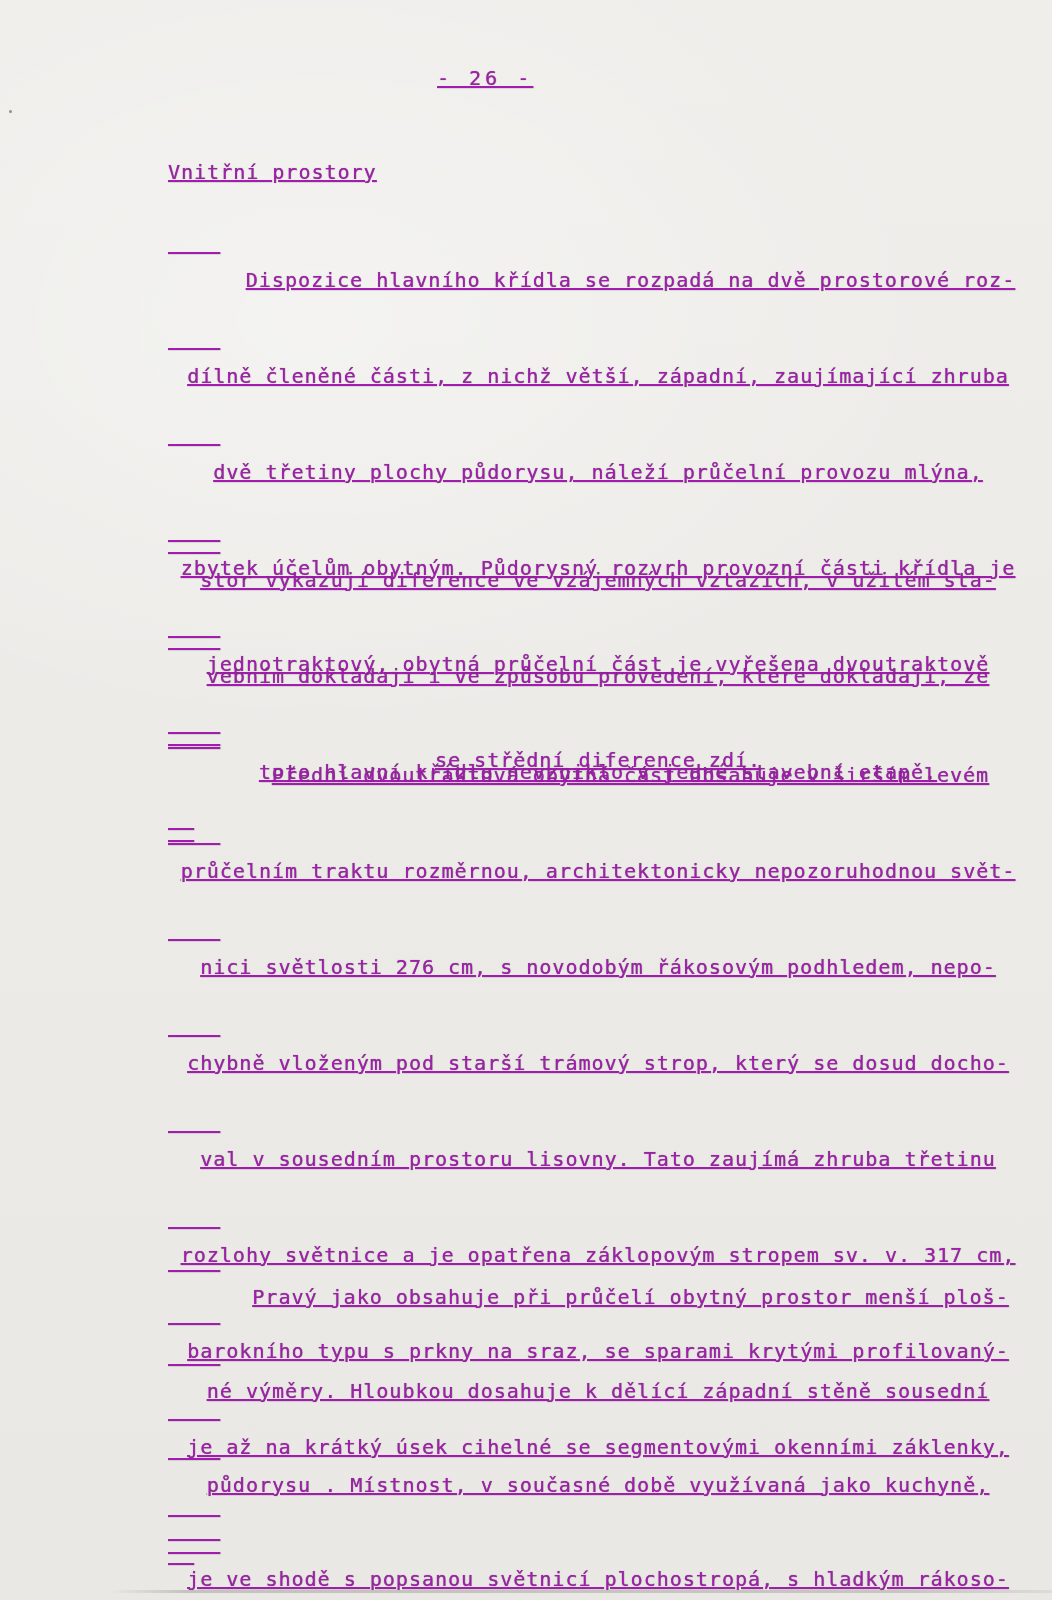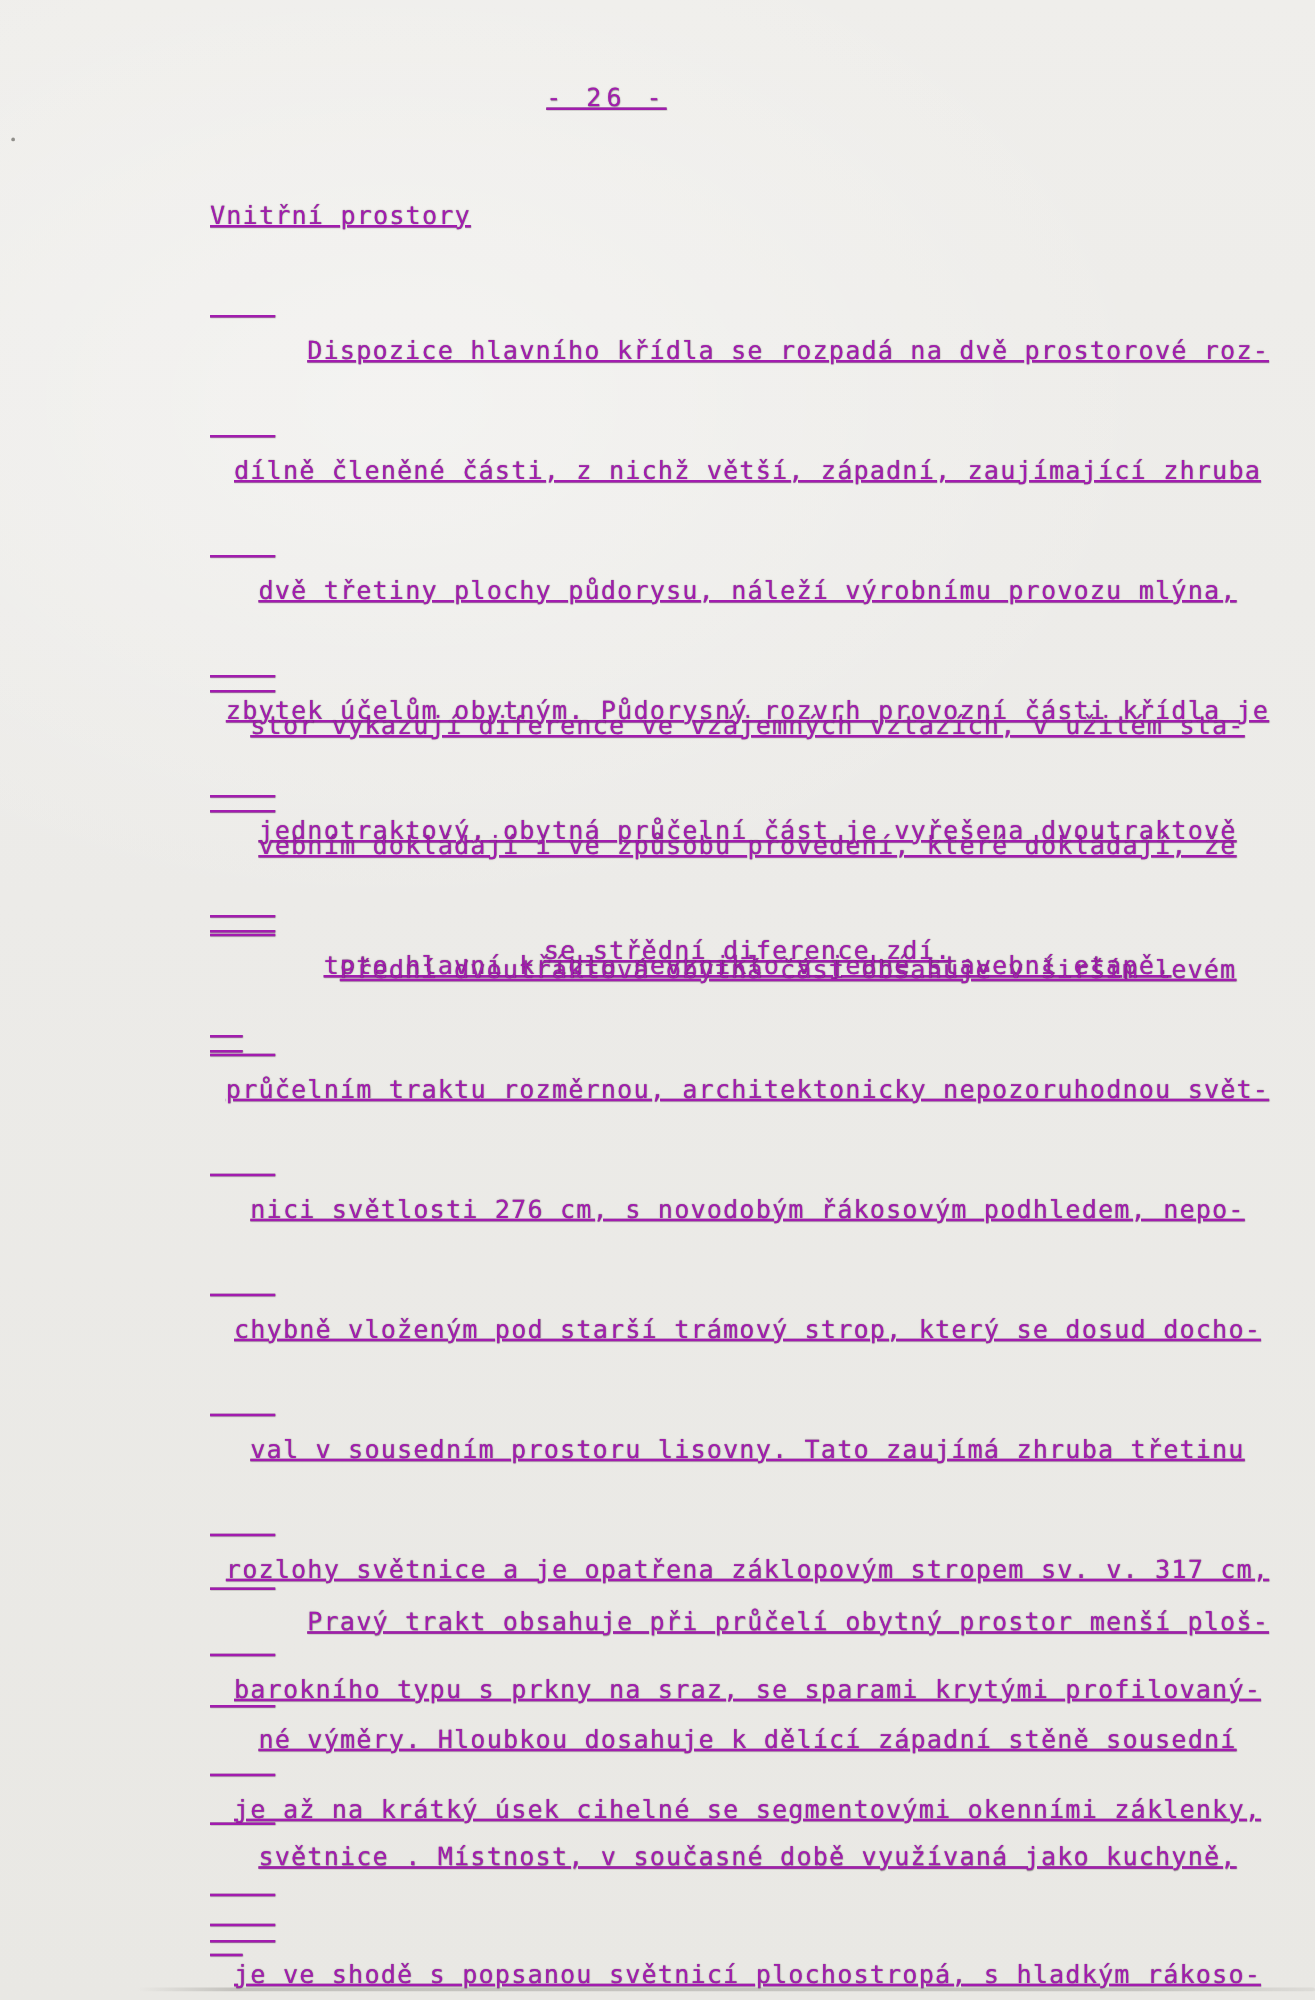--- a/index.html
+++ b/index.html
@@ -85,21 +85,21 @@
 
 <div class="page">
 
   <div class="type page-number">- 26 -</div>
 
   <div class="type section-heading">Vnitřní prostory</div>
 
   <div class="para type" id="para-1">
     <div class="line indent">Dispozice hlavního křídla se rozpadá na dvě prostorové roz-</div>
     <div class="line">dílně členěné části, z nichž větší, západní, zaujímající zhruba</div>
-    <div class="line">dvě třetiny plochy půdorysu, náleží výrobnímu provozu mlýna,</div>
+    <div class="line">dvě třetiny plochy půdorysu, náleží průčelní provozu mlýna,</div>
     <div class="line">zbytek účelům obytným. Půdorysný rozvrh provozní části křídla je</div>
     <div class="line">jednotraktový, obytná průčelní část je vyřešena dvoutraktově</div>
     <div class="line">se střědní diference zdí.</div>
   </div>
 
   <div class="para type" id="para-2">
     <div class="line">stor vykazují diference ve vzájemných vztazích, v užitém sta-</div>
     <div class="line">vebním dokládají i ve způsobu provedení, které dokládají, že</div>
     <div class="line">toto hlavní křídlo nevzniklo v jedné stavební etapě.</div>
   </div>
@@ -111,23 +111,23 @@
     <div class="line">chybně vloženým pod starší trámový strop, který se dosud docho-</div>
     <div class="line">val v sousedním prostoru lisovny. Tato zaujímá zhruba třetinu</div>
     <div class="line">rozlohy světnice a je opatřena záklopovým stropem sv. v. 317 cm,</div>
     <div class="line">barokního typu s prkny na sraz, se sparami krytými profilovaný-</div>
     <div class="line">je až na krátký úsek cihelné se segmentovými okenními záklenky,</div>
     
     
   </div>
 
   <div class="para type tight" id="para-4">
-    <div class="line indent">Pravý trakt obsahuje při průčelí obytný prostor menší ploš-</div>
+    <div class="line indent">Pravý jako obsahuje při průčelí obytný prostor menší ploš-</div>
     <div class="line">né výměry. Hloubkou dosahuje k dělící západní stěně sousední</div>
-    <div class="line">světnice . Místnost, v současné době využívaná jako kuchyně,</div>
+    <div class="line">půdorysu . Místnost, v současné době využívaná jako kuchyně,</div>
     <div class="line">je ve shodě s popsanou světnicí plochostropá, s hladkým rákoso-</div>
     
     
     
     
   </div>
 
   <div class="speck"></div>
   <div class="bottom-edge"></div>
 

